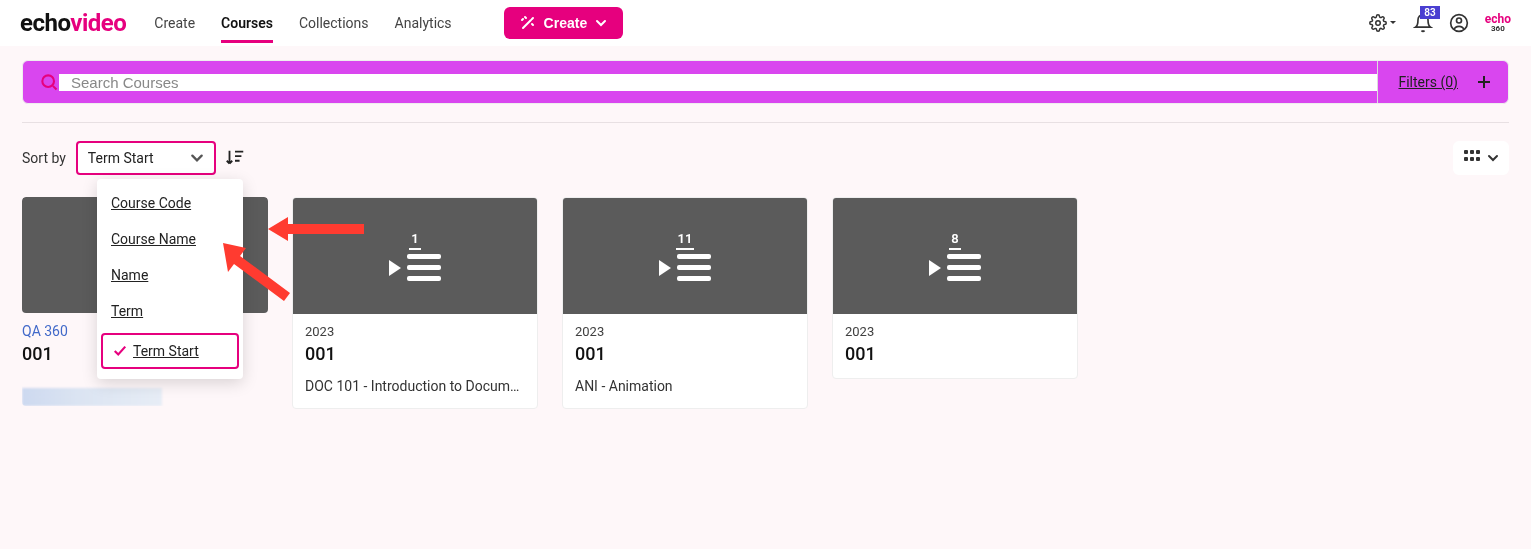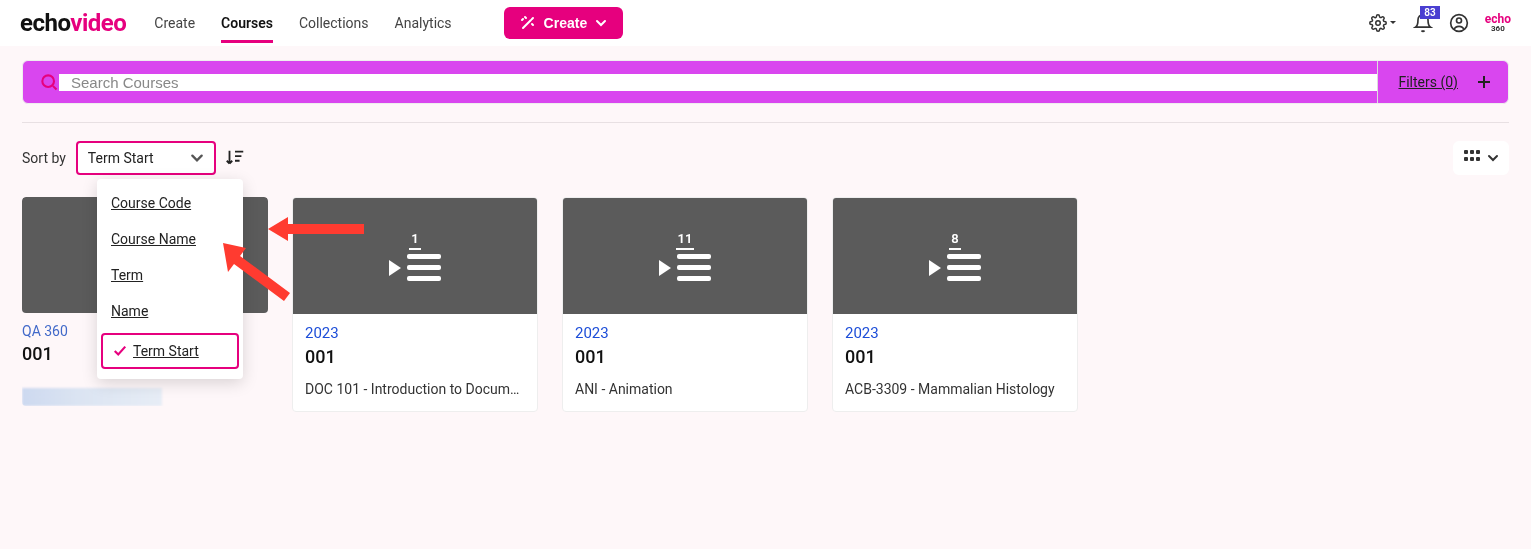--- a/index.html
+++ b/index.html
@@ -45,21 +45,21 @@
   
   .arrow1 { position: absolute; left: 268px; top: 154px; z-index: 30; pointer-events: none; }
   .arrow2 { position: absolute; left: 218px; top: 178px; z-index: 30; pointer-events: none; }
   .content-wrap { position: relative; }
 
   
   .cards { display: flex; gap: 24px; margin: 22px 22px 0; align-items: flex-start; }
   .card { width: 246px; background: #fff; border-radius: 4px; overflow: hidden; border: 1px solid #eee; }
   .card .thumb { height: 116px; background: #5b5b5b; display: flex; align-items: center; justify-content: center; color: #fff; }
   .card .meta { padding: 10px 12px 14px; }
-  .card .year { font-size: 15px; color: #1d4ed8; margin-bottom: 4px; }
+  .card .year { font-size: 13px; color: #404040; margin-bottom: 4px; }
   .card .section { font-size: 18px; font-weight: 500; color: #111; }
   .card .title { font-size: 14px; color: #333; padding: 0 12px 14px; white-space: nowrap; overflow: hidden; text-overflow: ellipsis; }
   .card.first { border: none; background: transparent; }
   .card.first .thumb { border-radius: 4px; }
   .card.first .meta { padding: 10px 0 4px; }
   .card.first .year { color: #4169c9; }
   .card.first .blur-strip { width: 140px; height: 18px; background: linear-gradient(90deg, #cdd9f0, #dbe4f2 40%, #e7edf6); margin-top: 20px; filter: blur(1px); }
 
   .playlist-icon { display: flex; flex-direction: column; align-items: center; gap: 4px; }
   .playlist-icon .count { font-size: 13px; font-weight: 600; border-bottom: 2px solid #fff; padding: 0 2px 2px; }
@@ -157,24 +157,24 @@
     </div>
 
     <div class="dropdown">
       <div class="dropdown-item">
           <span class="opt-text">Course Code</span>
         </div>
       <div class="dropdown-item">
           <span class="opt-text">Course Name</span>
         </div>
       <div class="dropdown-item">
+          <span class="opt-text">Name</span>
+        </div>
+      <div class="dropdown-item">
           <span class="opt-text">Term</span>
-        </div>
-      <div class="dropdown-item">
-          <span class="opt-text">Name</span>
         </div>
       <div class="dropdown-item selected">
         <svg width="14" height="14" viewBox="0 0 16 16" fill="none" stroke="#e6007e" stroke-width="2.5">
             <path d="M2 8l4 4 8-9"></path>
           </svg>
         <span class="opt-text">Term Start</span>
       </div>
     </div>
 
     <div class="view-toggle">
@@ -263,18 +263,17 @@
                 <div class="ln"></div>
                 <div class="ln"></div>
               </div>
             </div>
         </div>
       </div>
       <div class="meta">
         <div class="year">2023</div>
         <div class="section">001</div>
       </div>
-      <div class="title">ACB-3309 - Mammalian Histology</div>
     </div>
 
   </div>
 
 </div>
 
 </body></html>

